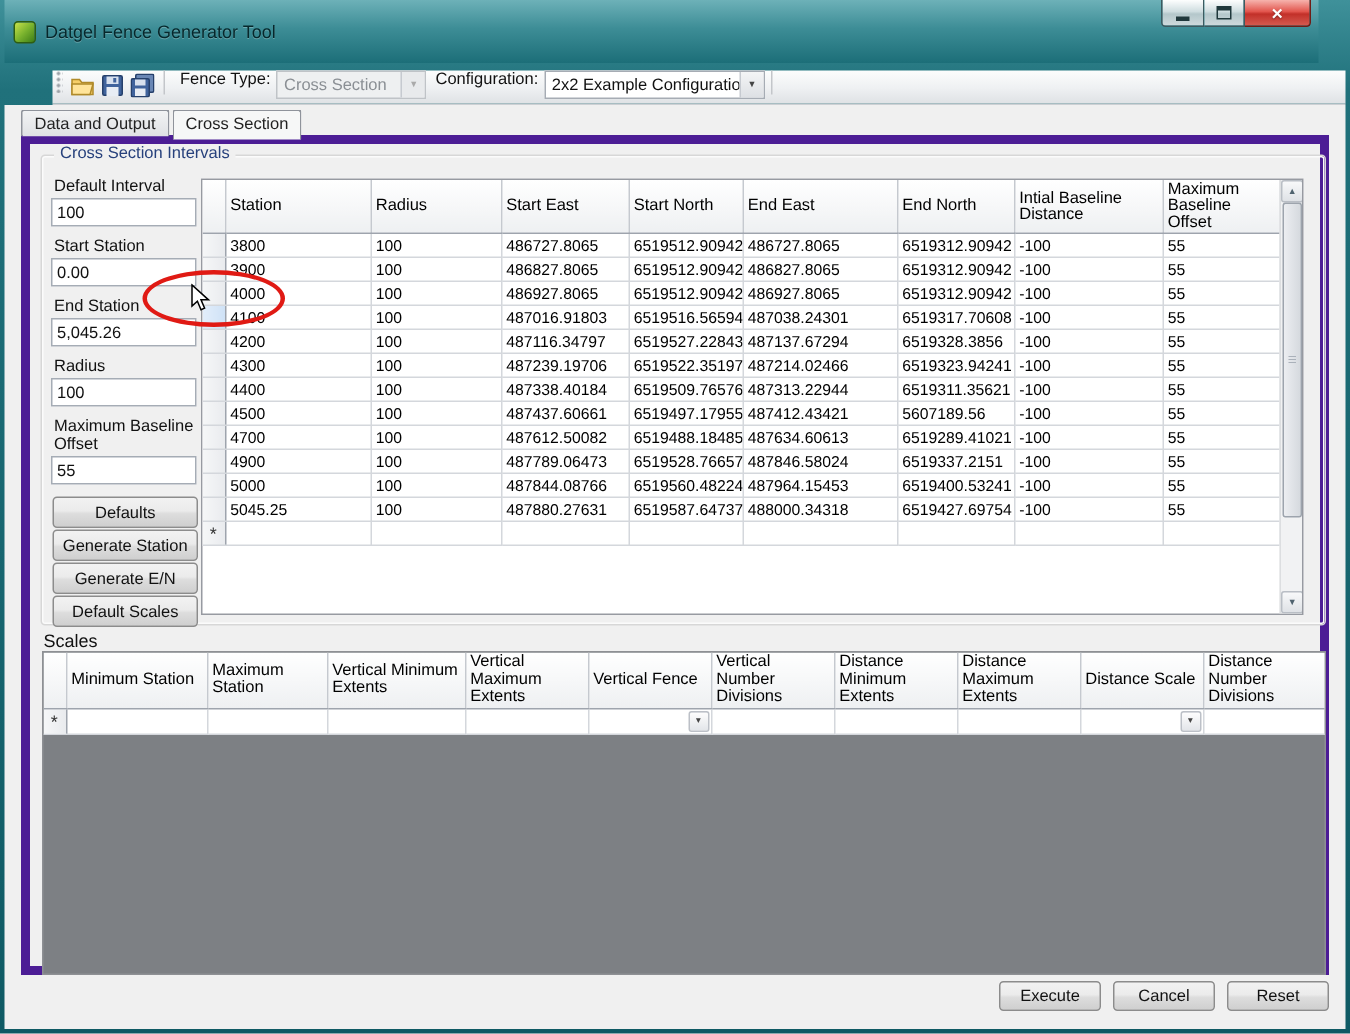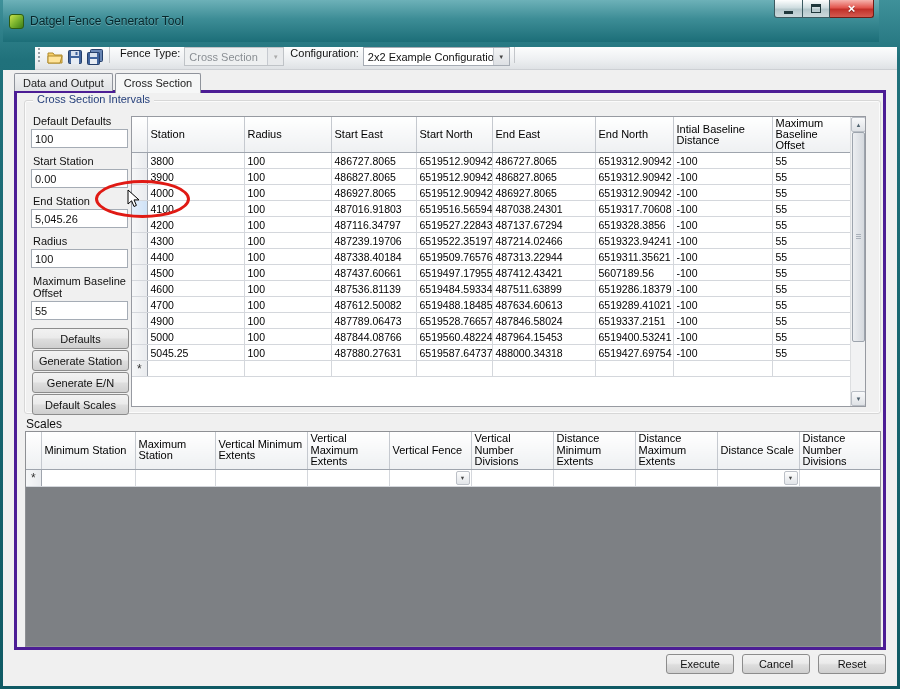--- a/index.html
+++ b/index.html
@@ -52,21 +52,21 @@
   .combo.fence{ width:100px; }
   .combo.config{ width:147px; }
 
   
   .content{ position:absolute; left:3px; right:3px; top:70px; bottom:3px; background:#f0f0f0; }
   .tabs{ position:absolute; left:11px; top:3px; z-index:3; font-size:11px; display:flex; }
   .tab{ padding:3px 8px 2px; border:1px solid #8f939b; border-bottom:none; border-radius:2px 2px 0 0;
     background:linear-gradient(180deg,#f2f3f4,#dfe1e4); margin-right:2px; color:#222; }
   .tab.active{ background:#f6f7f7; position:relative; padding-bottom:4px; margin-bottom:-2px; }
   .tabpanel{ position:absolute; left:11px; top:20px; width:872px; height:560px;
-    border:3px solid #4c1d95; background:#f0f0f0; }
+    border:6px solid #4c1d95; background:#f0f0f0; }
 
   
   .groupbox{ position:absolute; left:7px; top:7px; width:857px; height:314px;
     border:1px solid #d7d7d7; border-radius:3px; box-shadow:inset 0 0 0 1px #fbfbfb; }
   .group-title{ position:absolute; top:-8px; left:8px; background:#f0f0f0; padding:0 4px;
     font-size:11px; color:#27417c; }
   .leftcol{ position:absolute; left:6px; top:12px; width:108px; font-size:11px; color:#111; }
   .fld-label{ margin:7px 2px 2px; line-height:12px; }
   .fld-label.first{ margin-top:2px; }
   .tbx{ width:97px; height:19px; border:1px solid #a5acb5; font-size:11px; padding:1px 3px;
@@ -212,21 +212,21 @@
       <span class="tab">Data and Output</span>
       <span class="tab active">Cross Section</span>
     </div>
 
     <div class="tabpanel">
 
       <div class="groupbox">
         <span class="group-title">Cross Section Intervals</span>
 
         <div class="leftcol">
-          <div class="fld-label first">Default Defaults</div>
+          <div class="fld-label first">Default Interval</div>
           <input class="tbx" value="100" style="">
           <div class="fld-label">Start Station</div>
           <input class="tbx" value="0.00" style="">
           <div class="fld-label">End Station</div>
           <input class="tbx" value="5,045.26" style="">
           <div class="fld-label">Radius</div>
           <input class="tbx" value="100" style="">
           <div class="fld-label">Maximum Baseline Offset</div>
           <input class="tbx" value="55" style="">
           <button class="side-btn firstbtn">Defaults</button>
@@ -329,31 +329,20 @@
                   <td class="cell">55</td>
                 </tr>
                 <tr>
                   <td class="rowhdr"></td>
                   <td class="cell">4500</td>
                   <td class="cell">100</td>
                   <td class="cell">487437.60661</td>
                   <td class="cell">6519497.17955</td>
                   <td class="cell">487412.43421</td>
                   <td class="cell">5607189.56</td>
-                  <td class="cell">-100</td>
-                  <td class="cell">55</td>
-                </tr>
-                <tr>
-                  <td class="rowhdr"></td>
-                  <td class="cell">4600</td>
-                  <td class="cell">100</td>
-                  <td class="cell">487536.81139</td>
-                  <td class="cell">6519484.59334</td>
-                  <td class="cell">487511.63899</td>
-                  <td class="cell">6519286.18379</td>
                   <td class="cell">-100</td>
                   <td class="cell">55</td>
                 </tr>
                 <tr>
                   <td class="rowhdr"></td>
                   <td class="cell">4700</td>
                   <td class="cell">100</td>
                   <td class="cell">487612.50082</td>
                   <td class="cell">6519488.18485</td>
                   <td class="cell">487634.60613</td>

